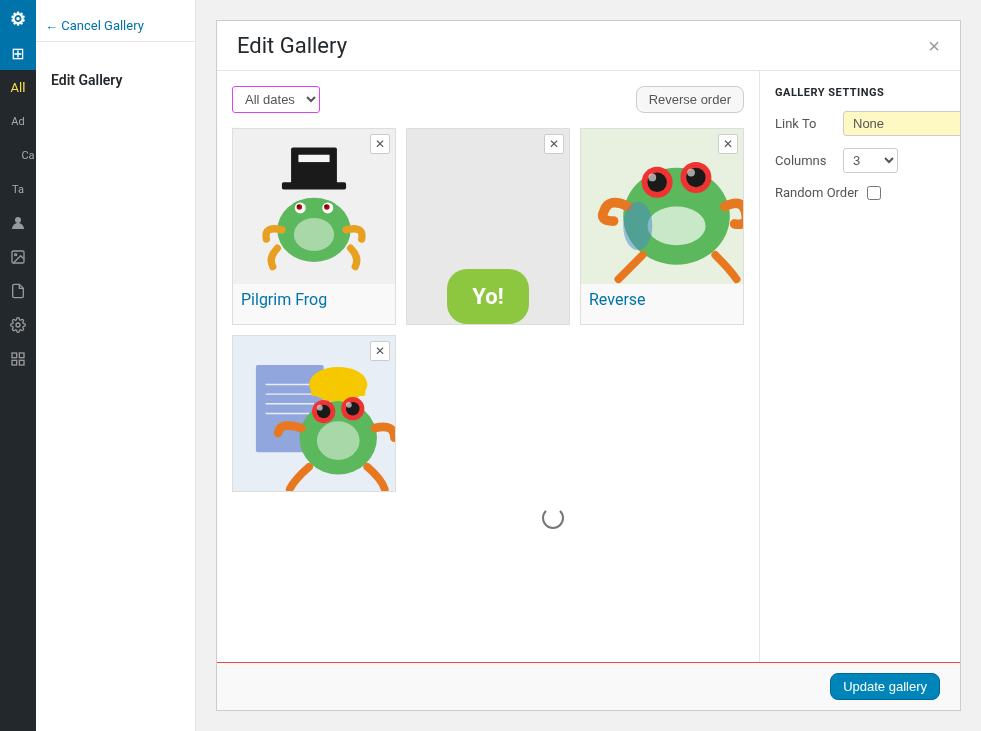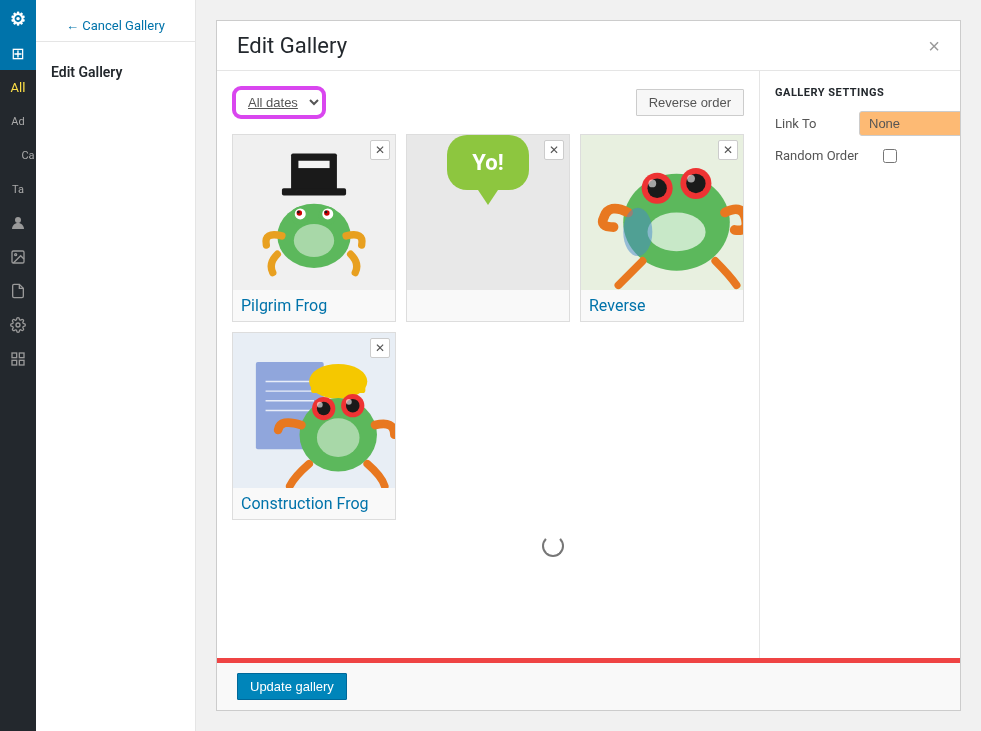--- a/index.html
+++ b/index.html
@@ -84,26 +84,26 @@
     }
     .admin-nav-item.title {
       font-weight: 600;
       color: #23282d;
       font-size: 14px;
     }
     .admin-nav-back {
       display: flex;
       align-items: center;
       gap: 4px;
-      padding: 8px 30px;
+      padding: 8px 9px;
       color: #0073aa;
       font-size: 13px;
       cursor: pointer;
       border-bottom: 1px solid #e5e5e5;
-      margin-bottom: 16px;
+      margin-bottom: 24px;
     }
 
     
     .modal-overlay {
       flex: 1;
       display: flex;
       flex-direction: column;
       background: #f1f1f1;
     }
 
@@ -155,32 +155,31 @@
 
     .gallery-toolbar {
       display: flex;
       align-items: center;
       justify-content: space-between;
       margin-bottom: 15px;
     }
 
     .filter-select {
       padding: 4px 8px;
-      border: 4px solid #d946ef;
-      border-radius: 9px;
+      border: 1px solid #d946ef;
+      border-radius: 3px;
       background: #fff;
       font-size: 13px;
       color: #555;
       cursor: pointer;
-      text-decoration: underline;
     }
 
     .btn {
       padding: 5px 12px;
-      border-radius: 1px;
+      border-radius: 8px;
       border: 1px solid #ccc;
       background: #f7f7f7;
       font-size: 13px;
       cursor: pointer;
       color: #555;
     }
     .btn-primary {
       background: #0085ba;
       border-color: #006899;
       color: #fff;
@@ -235,24 +234,24 @@
     }
     .gallery-item-caption.has-caption {
       color: #0073aa;
     }
     .gallery-item-caption.placeholder {
       color: #aaa;
       font-style: italic;
     }
     .frog-yo {
       width: 100%;
-      height: 155px;
+      height: 195px;
       background: #e8e8e8;
       display: flex;
-      align-items: flex-start;
+      align-items: flex-end;
       justify-content: center;
     }
     .yo-bubble {
       background: #8dc63f;
       border-radius: 20px;
       padding: 15px 25px;
       color: white;
       font-size: 22px;
       font-weight: bold;
       position: relative;
@@ -280,57 +279,57 @@
       font-weight: 700;
       color: #23282d;
       text-transform: uppercase;
       letter-spacing: 0.5px;
       margin-bottom: 12px;
     }
     .settings-row {
       display: flex;
       align-items: center;
       margin-bottom: 12px;
-      gap: 24px;
+      gap: 8px;
     }
     .settings-label {
       font-size: 13px;
       color: #555;
       min-width: 60px;
       flex-shrink: 0;
     }
     .settings-select {
       flex: 1;
       padding: 3px 5px;
       border: 1px solid #ccc;
       border-radius: 3px;
-      background: #fdba74;
+      background: #fef9c3;
       font-size: 13px;
       color: #555;
     }
     .settings-select-small {
       width: 55px;
       padding: 3px 5px;
       border: 1px solid #ccc;
       border-radius: 3px;
       background: #fff;
       font-size: 13px;
       color: #555;
     }
     .settings-checkbox {
       width: 14px;
       height: 14px;
     }
 
     
     .modal-footer {
       display: flex;
-      justify-content: flex-start;
+      justify-content: flex-end;
       padding: 10px 20px;
-      border-top: 5px solid #ef4444;
+      border-top: 1px solid #ef4444;
       background: #f9f9f9;
     }
 
     
     .construction-bg {
       background: #e8eef5;
     }
 
   </style>
 </head>
@@ -510,23 +509,20 @@
 
                       <ellipse cx="100" cy="108" rx="22" ry="20" fill="#a8d8a8"></ellipse>
 
                       <path d="M62 95 Q40 88 38 100" fill="none" stroke="#e87820" stroke-width="9" stroke-linecap="round"></path>
                       <path d="M138 95 Q158 90 158 105" fill="none" stroke="#e87820" stroke-width="9" stroke-linecap="round"></path>
 
                       <path d="M70 135 Q55 148 50 158" fill="none" stroke="#e87820" stroke-width="8" stroke-linecap="round"></path>
                       <path d="M130 135 Q145 148 148 158" fill="none" stroke="#e87820" stroke-width="8" stroke-linecap="round"></path>
                     </svg>
                   </div>
-                  <div class="gallery-item-caption has-caption">
-                    <span>Construction Frog</span>
-                  </div>
                 </div>
 
               </div>
 
               <div style="position:relative; height:50px; margin-top:10px;">
                 <div style="position:absolute; left:310px; top:5px; width:22px; height:22px; border:2px solid #555; border-radius:50%; border-top-color:transparent; opacity:0.8;"></div>
               </div>
 
             </div>
 
@@ -535,20 +531,30 @@
 
               <div class="settings-row">
                 <span class="settings-label">Link To</span>
                 <select class="settings-select">
                   <option>None</option>
                   <option>Media File</option>
                   <option>Attachment Page</option>
                 </select>
               </div>
 
+              <div class="settings-row">
+                <span class="settings-label">Columns</span>
+                <select class="settings-select-small">
+                  <option>1</option>
+                  <option>2</option>
+                  <option selected="">3</option>
+                  <option>4</option>
+                  <option>5</option>
+                </select>
+              </div>
 
               <div class="settings-row">
                 <span class="settings-label">Random Order</span>
                 <input type="checkbox" class="settings-checkbox" style="">
               </div>
 
             </div>
           </div>
 
           <div class="modal-footer">

